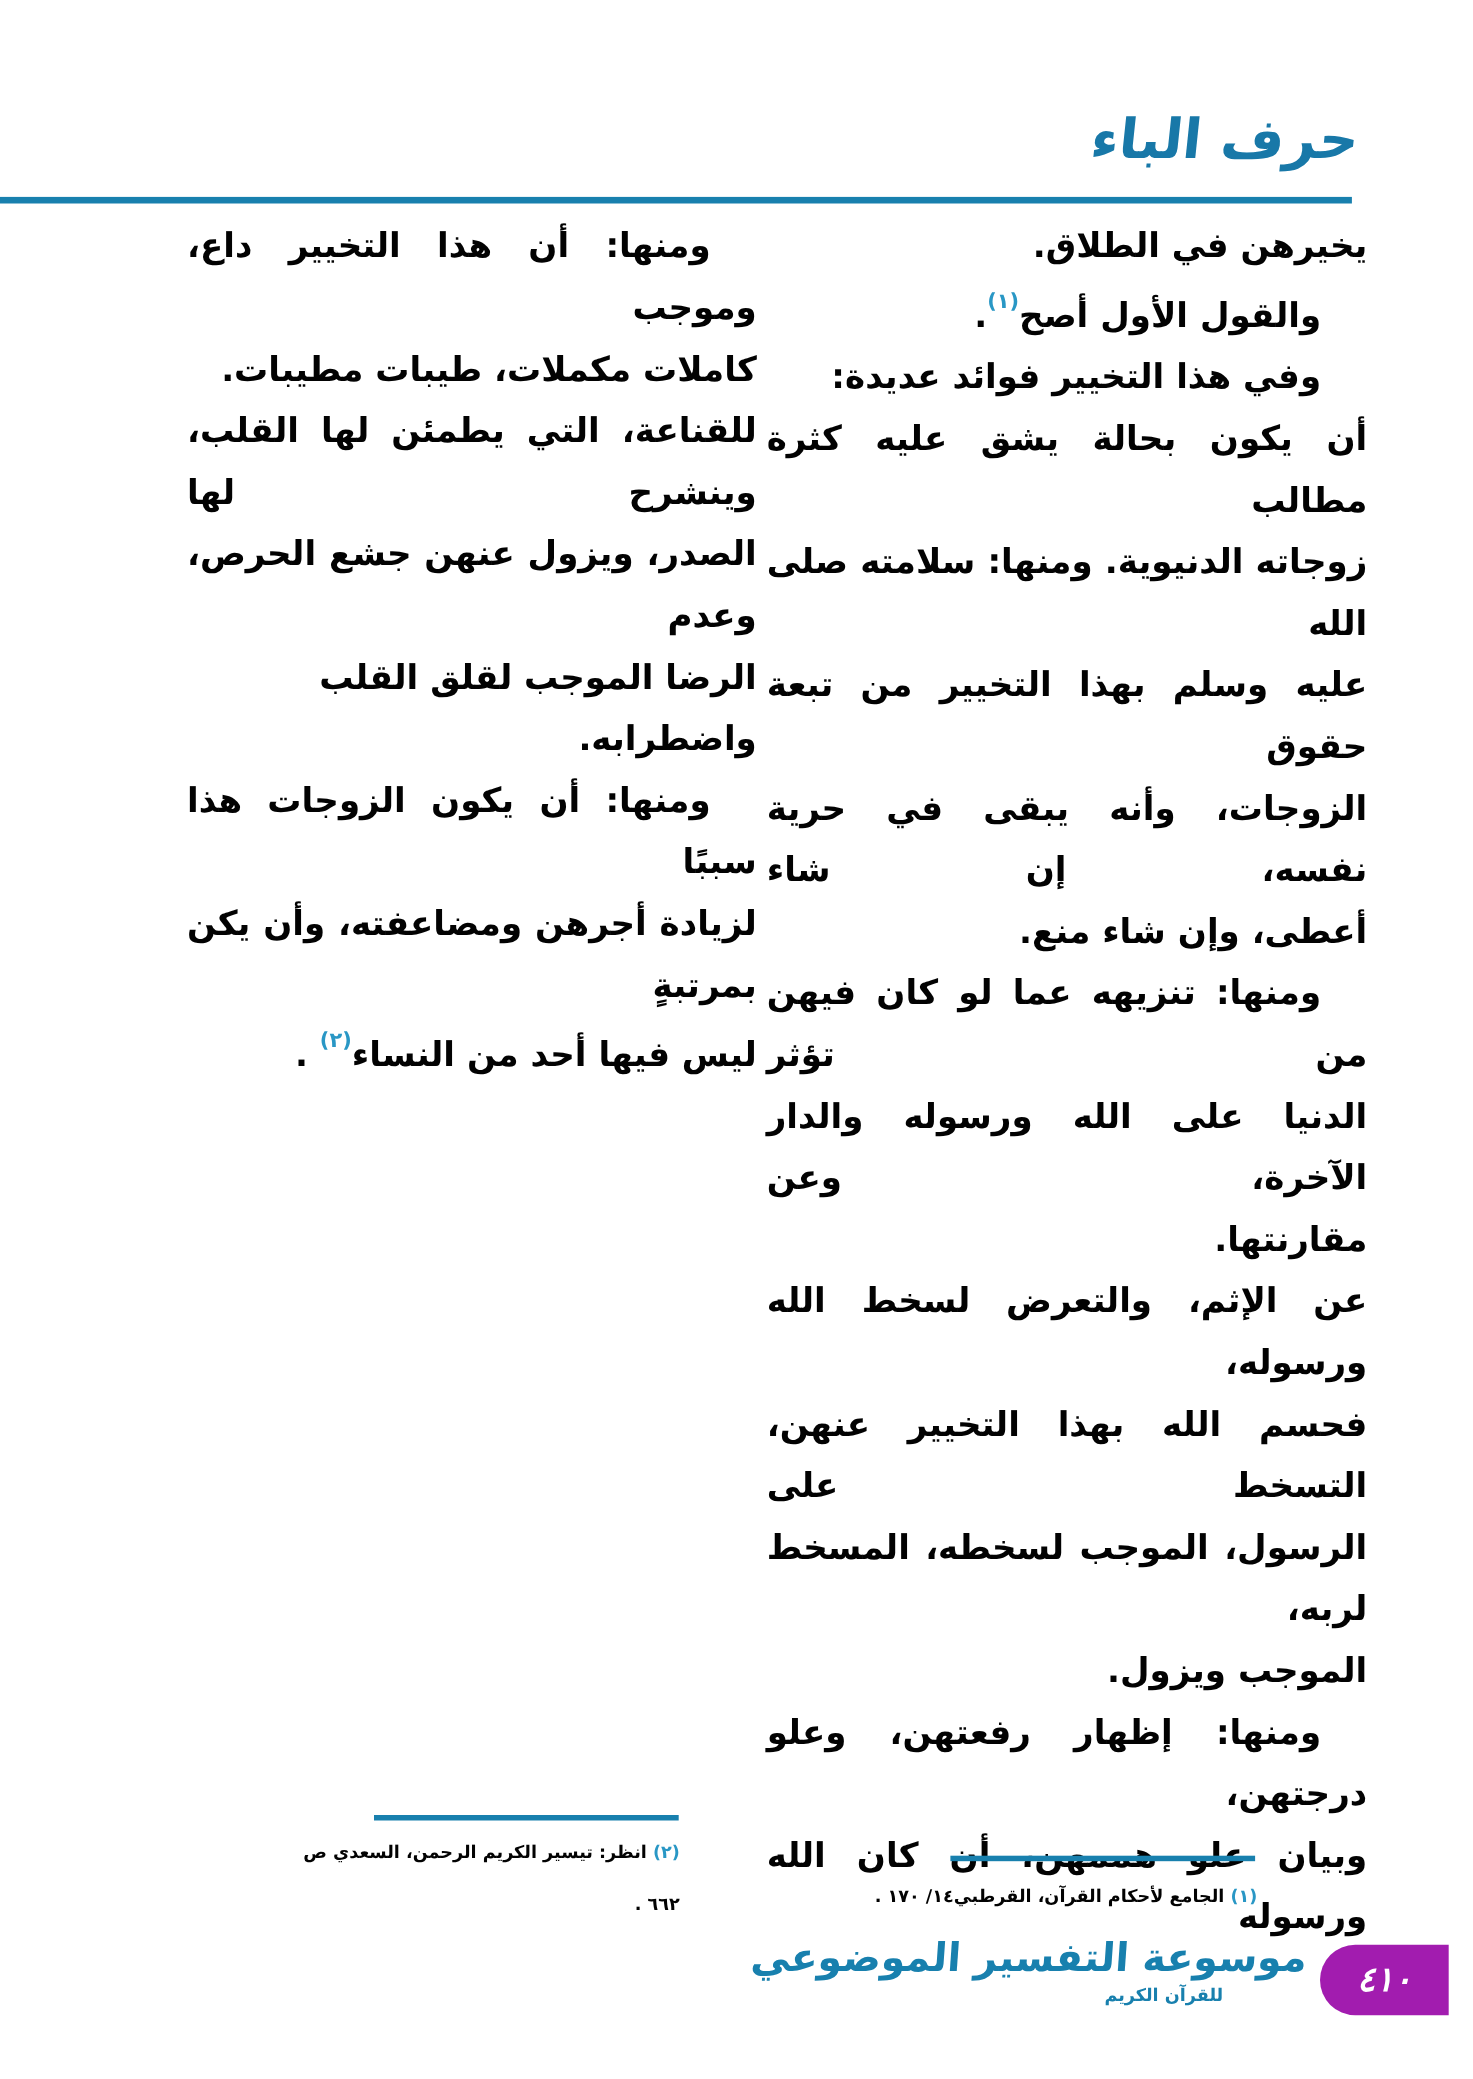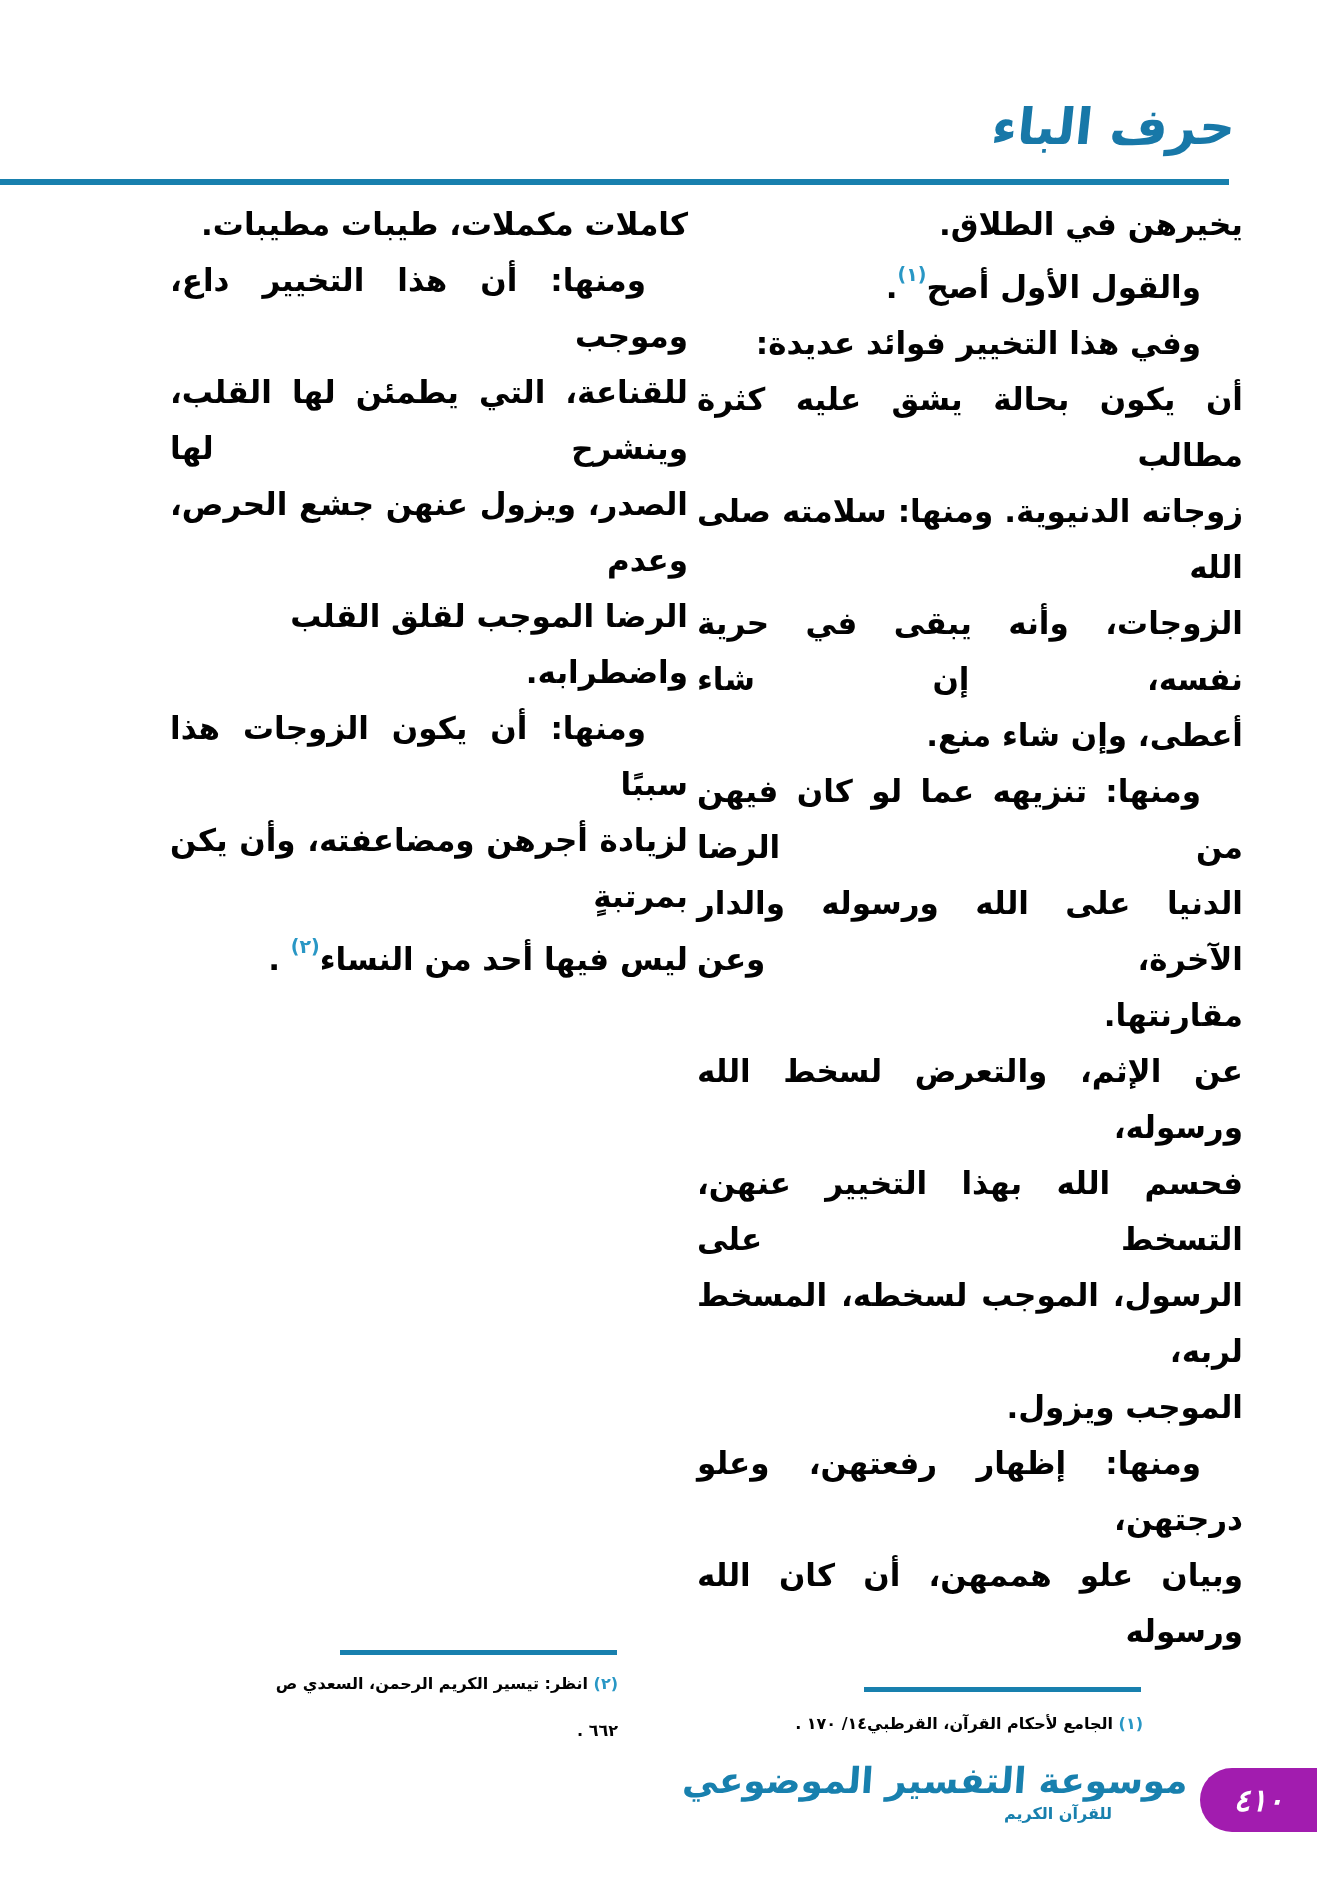--- a/index.html
+++ b/index.html
@@ -69,35 +69,36 @@
 <div class="header-calligraphy">حرف الباء</div>
 
 <div class="header-rule"></div>
 
 <div class="col col-right" id="col-right">
     <div class="line r">يخيرهن في الطلاق.</div>
     <div class="line r ind">والقول الأول أصح<span class="sup">(١)</span>.</div>
     <div class="line r ind">وفي هذا التخيير فوائد عديدة:</div>
     <div class="line j">أن يكون بحالة يشق عليه كثرة مطالب</div>
     <div class="line j">زوجاته الدنيوية. ومنها: سلامته صلى الله</div>
+    <div class="line j">عليه وسلم بهذا التخيير من تبعة حقوق</div>
     <div class="line j">الزوجات، وأنه يبقى في حرية نفسه، إن شاء</div>
     <div class="line r">أعطى، وإن شاء منع.</div>
-    <div class="line j ind">ومنها: تنزيهه عما لو كان فيهن من الرضا</div>
+    <div class="line j ind">ومنها: تنزيهه عما لو كان فيهن من تؤثر</div>
     <div class="line j">الدنيا على الله ورسوله والدار الآخرة، وعن</div>
     <div class="line r">مقارنتها.</div>
     <div class="line j">عن الإثم، والتعرض لسخط الله ورسوله،</div>
     <div class="line j">فحسم الله بهذا التخيير عنهن، التسخط على</div>
     <div class="line j">الرسول، الموجب لسخطه، المسخط لربه،</div>
     <div class="line r">الموجب ويزول.</div>
     <div class="line j ind">ومنها: إظهار رفعتهن، وعلو درجتهن،</div>
     <div class="line j">وبيان علو هممهن، أن كان الله ورسوله</div>
   </div>
 <div class="col col-left" id="col-left">
+    <div class="line j ind">ومنها: أن هذا التخيير داع، وموجب</div>
     <div class="line r">كاملات مكملات، طيبات مطيبات.</div>
-    <div class="line j ind">ومنها: أن هذا التخيير داع، وموجب</div>
     <div class="line j">للقناعة، التي يطمئن لها القلب، وينشرح لها</div>
     <div class="line j">الصدر، ويزول عنهن جشع الحرص، وعدم</div>
     <div class="line r">الرضا الموجب لقلق القلب واضطرابه.</div>
     <div class="line j ind">ومنها: أن يكون الزوجات هذا سببًا</div>
     <div class="line j">لزيادة أجرهن ومضاعفته، وأن يكن بمرتبةٍ</div>
     <div class="line r">ليس فيها أحد من النساء<span class="sup">(٢)</span> .</div>
   </div>
 
 <div class="fn-sep sep-left"></div>
 <div class="fn-sep sep-right"></div>

